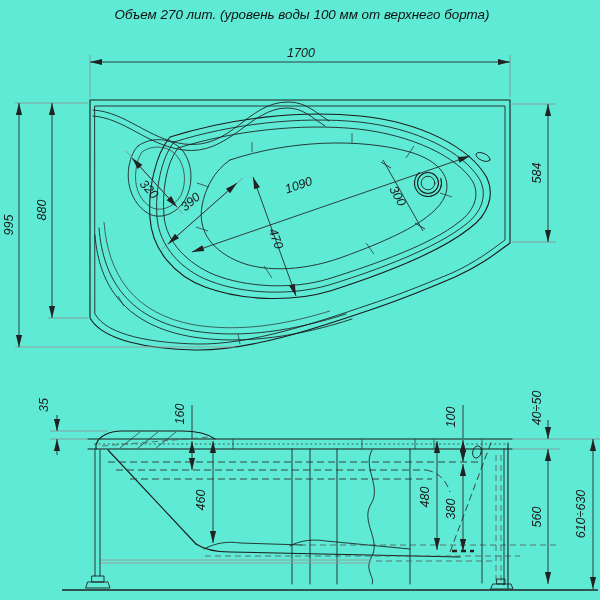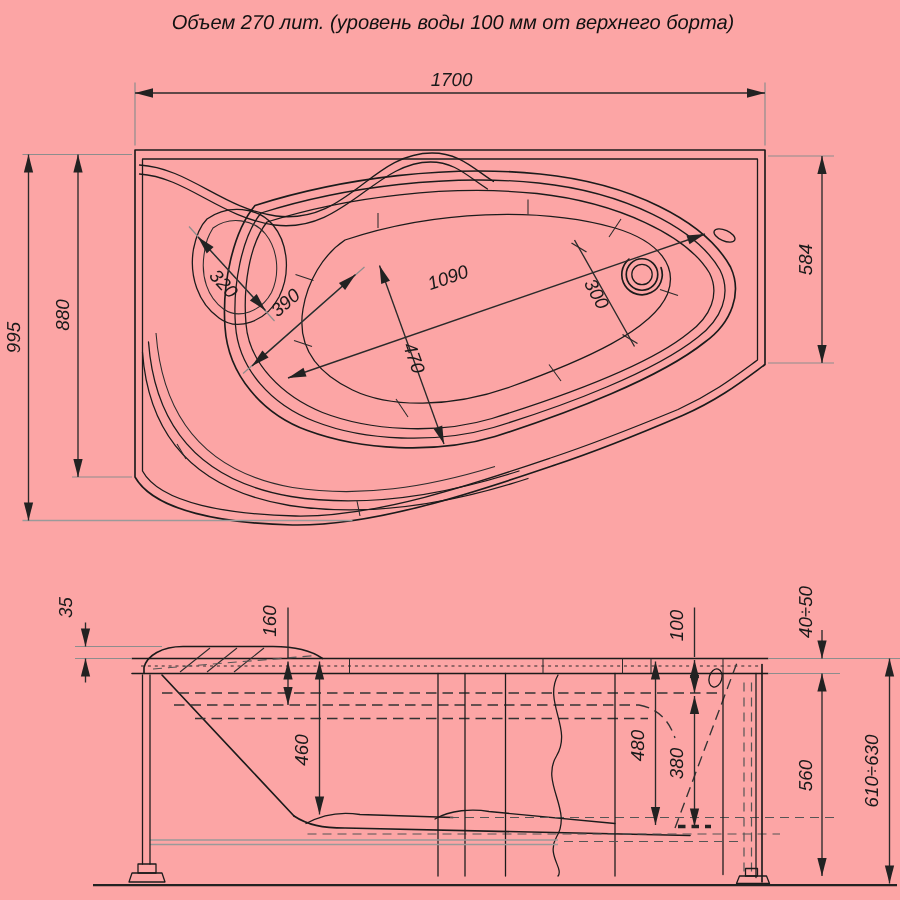--- a/index.html
+++ b/index.html
@@ -1,16 +1,16 @@
 <!DOCTYPE html>
 <html><head>
 <meta charset="utf-8">
 <style>
   html,body{margin:0;padding:0;background:#ffffff;}
-  .sheet{position:relative;width:600px;height:600px;background:#fca5a5;overflow:hidden;
+  .sheet{position:relative;width:600px;height:600px;background:#5eead4;overflow:hidden;
          font-family:"Liberation Sans",sans-serif;}
   svg{position:absolute;left:0;top:0;}
   .obj{stroke:#1b1b1b;stroke-width:1.1;fill:none;stroke-linecap:round;stroke-linejoin:round;}
   .obj2{stroke:#1b1b1b;stroke-width:0.85;fill:none;stroke-linecap:round;stroke-linejoin:round;}
   .thin{stroke:#2b2b2b;stroke-width:0.7;fill:none;}
   .hid{stroke:#333;stroke-width:0.9;fill:none;stroke-dasharray:7 4;}
   .hid2{stroke:#555;stroke-width:0.8;fill:none;stroke-dasharray:6 4;}
   .ext{stroke:#8d8d8d;stroke-width:0.8;fill:none;}
   .diml{stroke:#2a2a2a;stroke-width:0.9;fill:none;}
   .gray{stroke:#9a9a9a;stroke-width:0.9;fill:none;}

